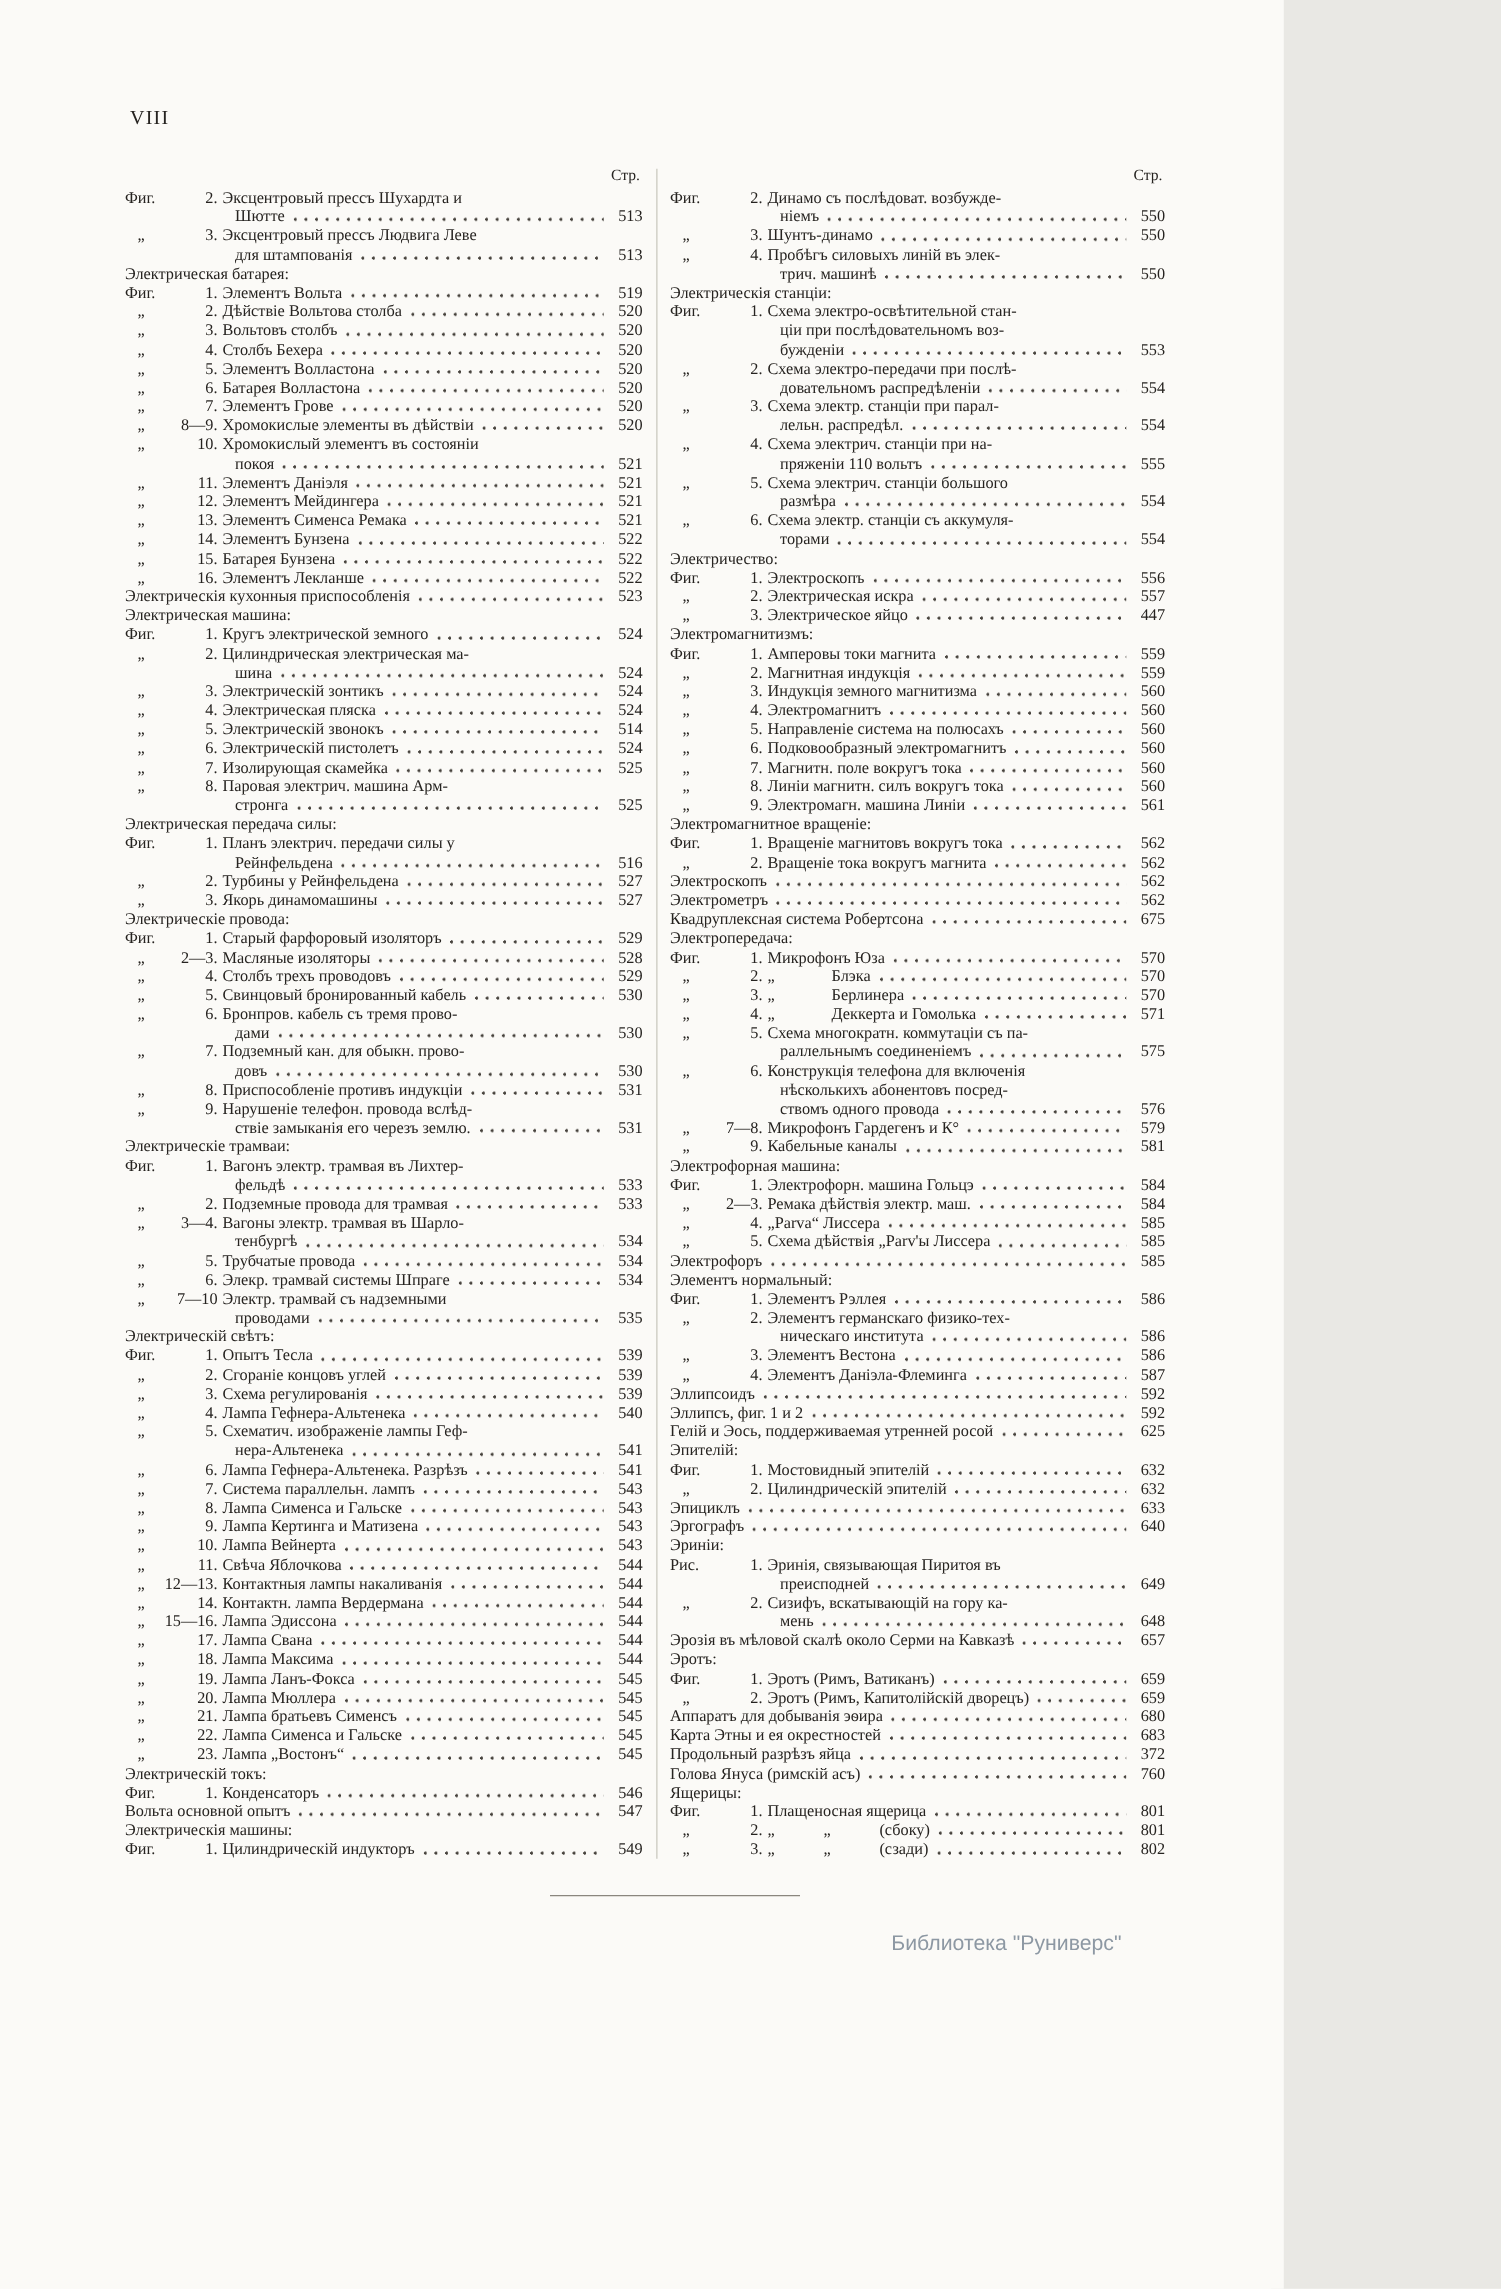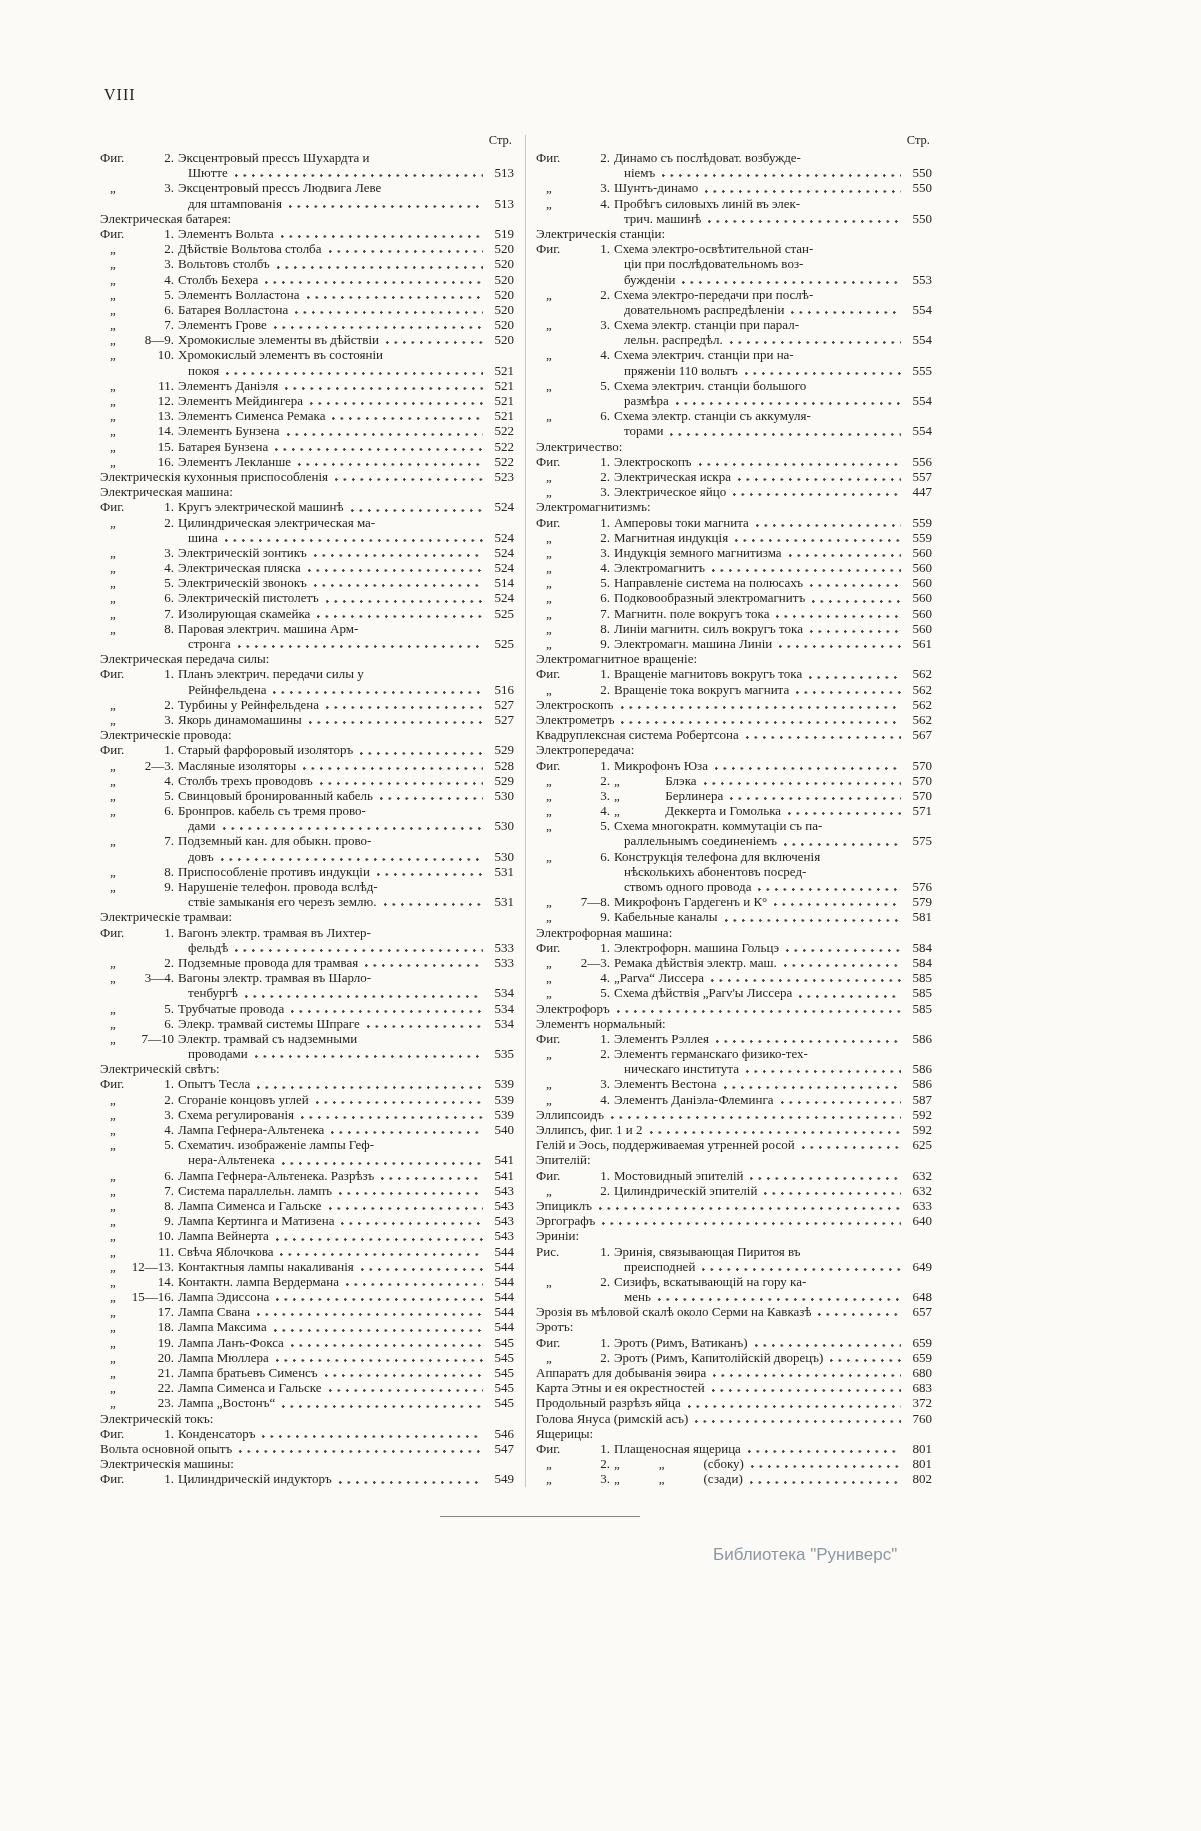--- a/index.html
+++ b/index.html
@@ -1,19 +1,19 @@
 <!DOCTYPE html>
 <html><head>
 <meta charset="utf-8">
 <style>
   * { box-sizing: border-box; }
   html, body { margin: 0; padding: 0; }
   body { width: 1201px; height: 1831px; background: #e9e8e4; }
   .page {
-    position: relative; width: 1201px; height: 1831px;
+    position: relative; width: 1027px; height: 1831px;
     background: #fbfaf7; color: #262320; overflow: hidden;
     font-family: "Liberation Serif", "DejaVu Serif", serif;
   }
   .folio { position: absolute; left: 104px; top: 86px; font-size: 16px; letter-spacing: 1px; }
   .title { position: absolute; left: 100px; top: 88px; width: 833px; text-align: center; font-size: 16.5px; letter-spacing: 3px; }
   .cols { position: absolute; left: 100px; top: 133px; width: 833px; display: flex; align-items: flex-start; }
   .col  { width: 414px; flex: none; }
   .colR { width: 396px; flex: none; }
   .divider { width: 1px; align-self: stretch; background: #c9c7be; margin: 2px 10px 0 11px; flex: none; }
   .str { text-align: right; font-size: 12.5px; line-height: 15px; height: 17px; padding-right: 2px; }
@@ -59,21 +59,21 @@
         <div class="line f"><span class="pre"><span class="m ditto">„</span><span class="n">10.</span></span><span class="txt">Хромокислый элементъ въ состояніи</span></div>
         <div class="line c"><span class="cind"></span><span class="txt">покоя</span><span class="dots"></span><span class="pg">521</span></div>
         <div class="line f"><span class="pre"><span class="m ditto">„</span><span class="n">11.</span></span><span class="txt">Элементъ Даніэля</span><span class="dots"></span><span class="pg">521</span></div>
         <div class="line f"><span class="pre"><span class="m ditto">„</span><span class="n">12.</span></span><span class="txt">Элементъ Мейдингера</span><span class="dots"></span><span class="pg">521</span></div>
         <div class="line f"><span class="pre"><span class="m ditto">„</span><span class="n">13.</span></span><span class="txt">Элементъ Сименса Ремака</span><span class="dots"></span><span class="pg">521</span></div>
         <div class="line f"><span class="pre"><span class="m ditto">„</span><span class="n">14.</span></span><span class="txt">Элементъ Бунзена</span><span class="dots"></span><span class="pg">522</span></div>
         <div class="line f"><span class="pre"><span class="m ditto">„</span><span class="n">15.</span></span><span class="txt">Батарея Бунзена</span><span class="dots"></span><span class="pg">522</span></div>
         <div class="line f"><span class="pre"><span class="m ditto">„</span><span class="n">16.</span></span><span class="txt">Элементъ Лекланше</span><span class="dots"></span><span class="pg">522</span></div>
         <div class="line e"><span class="txt">Электрическія кухонныя приспособленія</span><span class="dots"></span><span class="pg">523</span></div>
         <div class="line h"><span class="txt">Электрическая машина:</span></div>
-        <div class="line f"><span class="pre"><span class="m">Фиг.</span><span class="n">1.</span></span><span class="txt">Кругъ электрической машинѣ</span><span class="dots"></span><span class="pg">524</span></div>
+        <div class="line f"><span class="pre"><span class="m">Фиг.</span><span class="n">1.</span></span><span class="txt">Кругъ электрической земного</span><span class="dots"></span><span class="pg">524</span></div>
         <div class="line f"><span class="pre"><span class="m ditto">„</span><span class="n">2.</span></span><span class="txt">Цилиндрическая электрическая ма-</span></div>
         <div class="line c"><span class="cind"></span><span class="txt">шина</span><span class="dots"></span><span class="pg">524</span></div>
         <div class="line f"><span class="pre"><span class="m ditto">„</span><span class="n">3.</span></span><span class="txt">Электрическій зонтикъ</span><span class="dots"></span><span class="pg">524</span></div>
         <div class="line f"><span class="pre"><span class="m ditto">„</span><span class="n">4.</span></span><span class="txt">Электрическая пляска</span><span class="dots"></span><span class="pg">524</span></div>
         <div class="line f"><span class="pre"><span class="m ditto">„</span><span class="n">5.</span></span><span class="txt">Электрическій звонокъ</span><span class="dots"></span><span class="pg">514</span></div>
         <div class="line f"><span class="pre"><span class="m ditto">„</span><span class="n">6.</span></span><span class="txt">Электрическій пистолетъ</span><span class="dots"></span><span class="pg">524</span></div>
         <div class="line f"><span class="pre"><span class="m ditto">„</span><span class="n">7.</span></span><span class="txt">Изолирующая скамейка</span><span class="dots"></span><span class="pg">525</span></div>
         <div class="line f"><span class="pre"><span class="m ditto">„</span><span class="n">8.</span></span><span class="txt">Паровая электрич. машина Арм-</span></div>
         <div class="line c"><span class="cind"></span><span class="txt">стронга</span><span class="dots"></span><span class="pg">525</span></div>
         <div class="line h"><span class="txt">Электрическая передача силы:</span></div>
@@ -166,21 +166,21 @@
         <div class="line f"><span class="pre"><span class="m ditto">„</span><span class="n">5.</span></span><span class="txt">Направленіе система на полюсахъ</span><span class="dots"></span><span class="pg">560</span></div>
         <div class="line f"><span class="pre"><span class="m ditto">„</span><span class="n">6.</span></span><span class="txt">Подковообразный электромагнитъ</span><span class="dots"></span><span class="pg">560</span></div>
         <div class="line f"><span class="pre"><span class="m ditto">„</span><span class="n">7.</span></span><span class="txt">Магнитн. поле вокругъ тока</span><span class="dots"></span><span class="pg">560</span></div>
         <div class="line f"><span class="pre"><span class="m ditto">„</span><span class="n">8.</span></span><span class="txt">Линіи магнитн. силъ вокругъ тока</span><span class="dots"></span><span class="pg">560</span></div>
         <div class="line f"><span class="pre"><span class="m ditto">„</span><span class="n">9.</span></span><span class="txt">Электромагн. машина Линіи</span><span class="dots"></span><span class="pg">561</span></div>
         <div class="line h"><span class="txt">Электромагнитное вращеніе:</span></div>
         <div class="line f"><span class="pre"><span class="m">Фиг.</span><span class="n">1.</span></span><span class="txt">Вращеніе магнитовъ вокругъ тока</span><span class="dots"></span><span class="pg">562</span></div>
         <div class="line f"><span class="pre"><span class="m ditto">„</span><span class="n">2.</span></span><span class="txt">Вращеніе тока вокругъ магнита</span><span class="dots"></span><span class="pg">562</span></div>
         <div class="line e"><span class="txt">Электроскопъ</span><span class="dots"></span><span class="pg">562</span></div>
         <div class="line e"><span class="txt">Электрометръ</span><span class="dots"></span><span class="pg">562</span></div>
-        <div class="line e"><span class="txt">Квадруплексная система Робертсона</span><span class="dots"></span><span class="pg">567</span></div>
+        <div class="line e"><span class="txt">Квадруплексная система Робертсона</span><span class="dots"></span><span class="pg">675</span></div>
         <div class="line h"><span class="txt">Электропередача:</span></div>
         <div class="line f"><span class="pre"><span class="m">Фиг.</span><span class="n">1.</span></span><span class="txt">Микрофонъ Юза</span><span class="dots"></span><span class="pg">570</span></div>
         <div class="line f"><span class="pre"><span class="m ditto">„</span><span class="n">2.</span></span><span class="txt">„              Блэка</span><span class="dots"></span><span class="pg">570</span></div>
         <div class="line f"><span class="pre"><span class="m ditto">„</span><span class="n">3.</span></span><span class="txt">„              Берлинера</span><span class="dots"></span><span class="pg">570</span></div>
         <div class="line f"><span class="pre"><span class="m ditto">„</span><span class="n">4.</span></span><span class="txt">„              Деккерта и Гомолька</span><span class="dots"></span><span class="pg">571</span></div>
         <div class="line f"><span class="pre"><span class="m ditto">„</span><span class="n">5.</span></span><span class="txt">Схема многократн. коммутаціи съ па-</span></div>
         <div class="line c"><span class="cind"></span><span class="txt">раллельнымъ соединеніемъ</span><span class="dots"></span><span class="pg">575</span></div>
         <div class="line f"><span class="pre"><span class="m ditto">„</span><span class="n">6.</span></span><span class="txt">Конструкція телефона для включенія</span></div>
         <div class="line c"><span class="cind"></span><span class="txt">нѣсколькихъ абонентовъ посред-</span></div>
         <div class="line c"><span class="cind"></span><span class="txt">ствомъ одного провода</span><span class="dots"></span><span class="pg">576</span></div>

